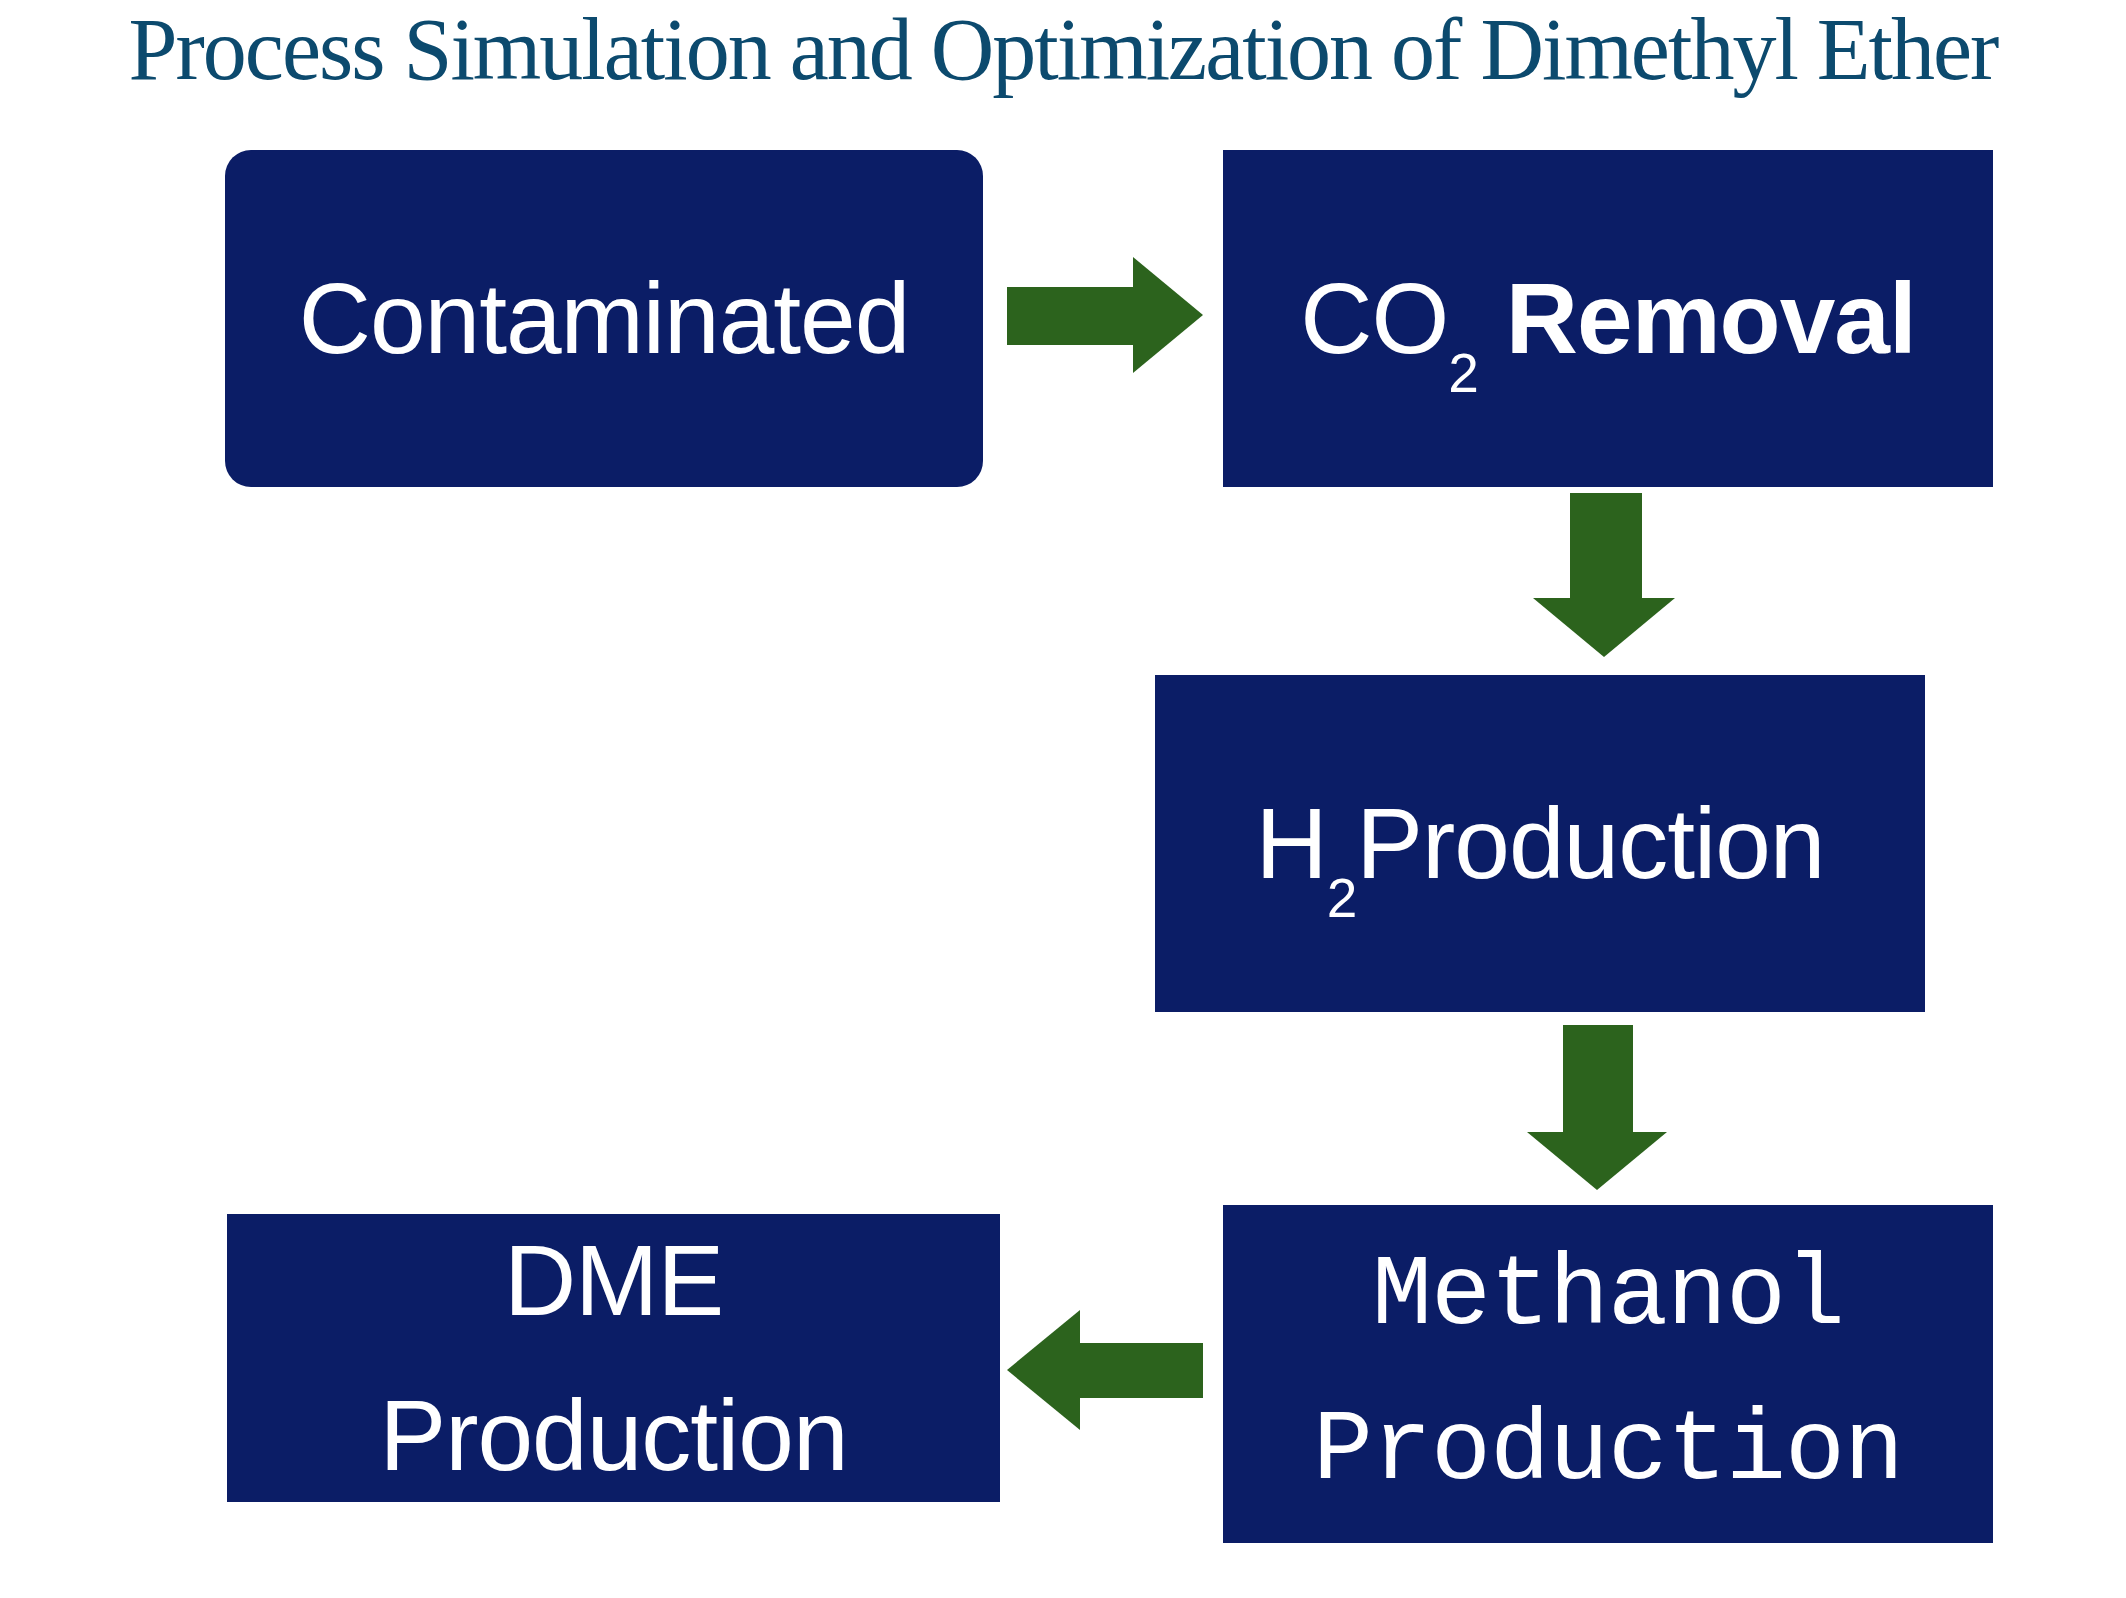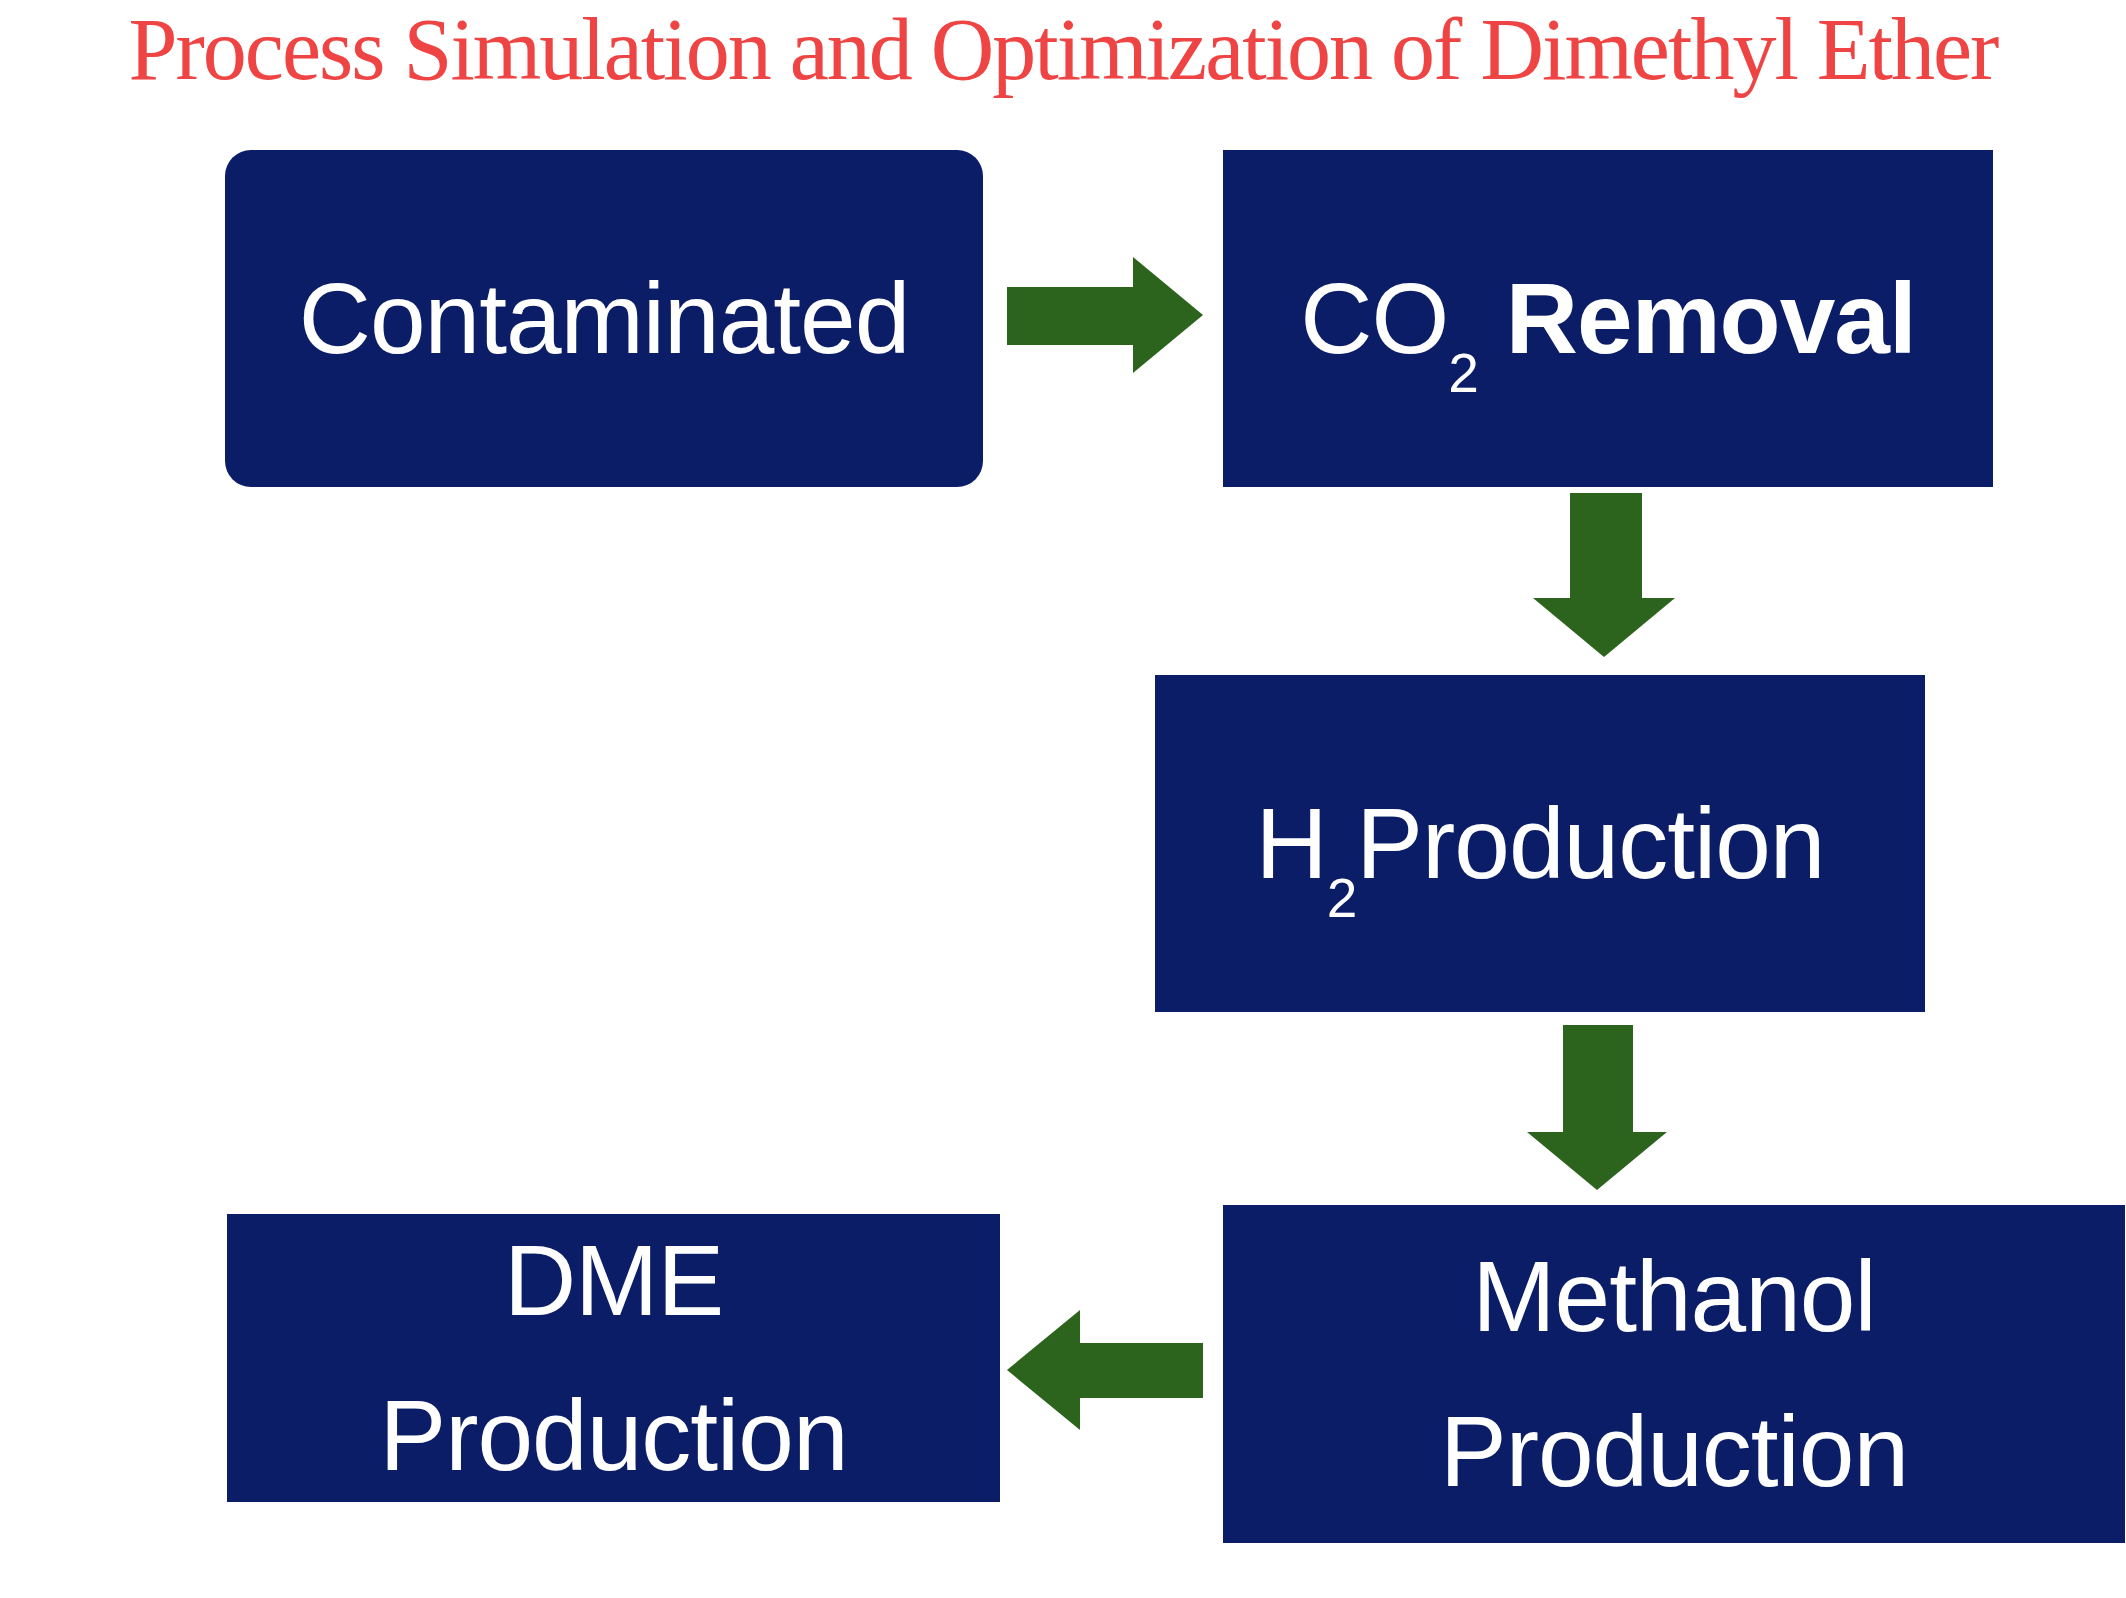--- a/index.html
+++ b/index.html
@@ -20,39 +20,39 @@
     left: 0;
     top: 2px;
     width: 2126px;
     margin: 0;
     text-align: center;
     font-family: "Liberation Serif", serif;
     font-weight: normal;
     font-size: 88px;
     letter-spacing: -2px;
     line-height: 1.1;
-    color: #ef4444;
+    color: #0c4a6e;
     white-space: nowrap;
   }
   .box {
     position: absolute;
     background: #0b1d66;
     color: #ffffff;
     display: flex;
     align-items: center;
     justify-content: center;
     text-align: center;
     font-size: 100px;
     letter-spacing: -1px;
     line-height: 1.55;
   }
   .box1 { left: 225px;  top: 150px;  width: 758px; height: 337px; border-radius: 26px; }
   .box2 { left: 1223px; top: 150px;  width: 770px; height: 337px; }
   .box3 { left: 1155px; top: 675px;  width: 770px; height: 337px; }
-  .box4 { left: 1223px; top: 1205px; width: 902px; height: 338px; }
+  .box4 { left: 1223px; top: 1205px; width: 770px; height: 338px; font-family: Liberation Mono, monospace; }
   .box5 { left: 227px;  top: 1214px; width: 773px; height: 288px; }
   .chem-sub {
     font-size: 0.55em;
     line-height: 0;
     position: relative;
     top: 0.32em;
   }
   .gap-left { margin-left: 0.28em; font-weight: bold; }
 
   .arrow { position: absolute; }

